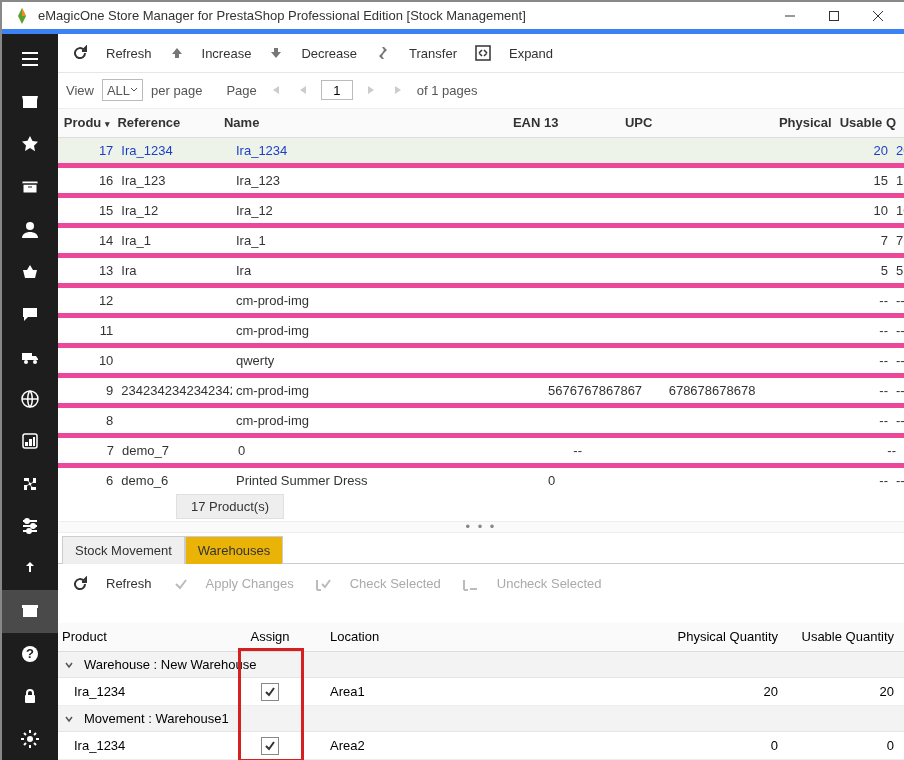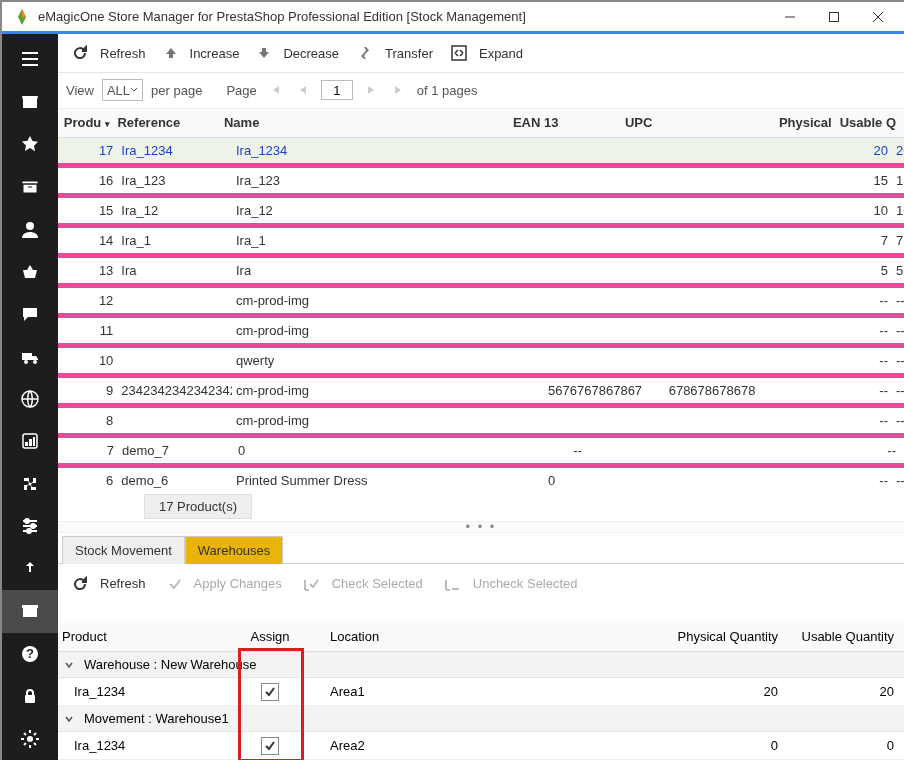--- a/index.html
+++ b/index.html
@@ -1,49 +1,49 @@
 <!DOCTYPE html>
 <html><head>
 <meta charset="utf-8">
 <style>
 * { box-sizing: border-box; margin: 0; padding: 0; font-family: "Segoe UI", Arial, sans-serif; font-size: 13px; }
 html, body { width: 904px; height: 760px; overflow: hidden; background: #fff; border:1px solid #888;}
-.titlebar { height: 32px; display: flex; align-items: center; padding: 8px 4px; background: #fff; border-bottom: 3px solid #3b82f6; }
+.titlebar { height: 32px; display: flex; align-items: center; padding: 8px 4px; background: #fff; border-bottom: 5px solid #3b82f6; }
 .titlebar .logo { width: 20px; height: 20px; margin: 0 6px; }
 .titlebar .ttl { flex: 1; color: #333; white-space: nowrap; overflow: hidden;}
 .win-btns { display: flex; }
 .win-btn { width: 44px; height: 30px; display: flex; align-items: center; justify-content: center; color: #333; }
 .body-row { display: flex; height: calc(100% - 32px); }
 .sidebar { width: 56px; background: #1d1d1d; display: flex; flex-direction: column; padding-top: 4px; }
 .side-item { height: 46px; display: flex; align-items: center; justify-content: center; color: #fff; }
 .side-item.selected { background: #4a4a4a; }
 .main { flex: 1; display: flex; flex-direction: column; background: #fff; min-width:0;}
 .toolbar1 { height: 40px; display: flex; align-items: center; gap: 6px; padding: 0 8px; border-bottom: 1px solid #e6e6e6; color: #333; }
-.tbtn { display: flex; align-items: center; gap: 12px; padding: 4px 6px; border-radius: 3px; }
+.tbtn { display: flex; align-items: center; gap: 18px; padding: 4px 6px; border-radius: 3px; }
 .tbtn .ic { color: #555; display:inline-flex;}
 .pager-row { height: 36px; display: flex; align-items: center; gap: 8px; padding: 0 8px; color: #555; border-bottom:1px solid #eee;}
 .view-sel { border: 1px solid #bbb; height: 22px; display:flex; align-items:center; padding:0 4px; background:#fff;}
 .page-input { width: 32px; height: 20px; border:1px solid #bbb; text-align:center;}
 .nav-btn { width:20px; height:20px; display:flex; align-items:center; justify-content:center; color:#888;}
 .nav-btn.disabled{color:#ccc;}
 .grid-header { display:flex; height:30px; align-items:center; border-bottom:1px solid #ddd; background:#fafafa; color:#333;}
 .grid-header .h { padding:0 4px; font-weight:700; white-space:nowrap;}
 .c-prod{width:60px; text-align:right;}
 .c-ref{width:116px;}
 .c-name{width:316px;}
 .c-ean{width:122px;}
 .c-upc{width:168px;}
 .c-phys{width:62px; text-align:right;}
 .c-use{flex:1; text-align:right; padding-right:8px !important;}
 .grid-body{overflow:hidden;}
 .grow{display:flex; height:30px; align-items:center; border-bottom:5px solid #ec4899; color:#333;}
 .grow .c{padding:0 4px; white-space:nowrap; overflow:hidden;}
 .grow.sel{background:#eef3e9; color:#1d3ec9;}
 .grow.sel .c{color:#1d3ec9;}
-.footer-cell{height:30px; display:flex; align-items:center;}
+.footer-cell{height:30px; display:flex; align-items:center;margin-left:32px;}
 .footer-box{margin-left:86px; background:#eee; border:1px solid #e0e0e0; padding:4px 14px; color:#333;}
 .splitter{height:12px; display:flex; align-items:center; justify-content:center; color:#888; letter-spacing:2px; background:#fafafa; border-top:1px solid #eee; border-bottom:1px solid #eee;}
 .tabs{display:flex; height:32px; align-items:flex-end; gap:0; padding-left:4px; border-bottom:1px solid #ccc;}
 .tab{padding:6px 12px; border:1px solid #ccc; border-bottom:none; background:#efefef; color:#333; position:relative; top:1px;}
 .tab.active{background:#eab308;}
 .toolbar2{height:40px; display:flex; align-items:center; gap:10px; padding:0 8px; color:#333;}
 .tbtn.disabled{color:#aaa;}
 .wh-header{display:flex; height:30px; align-items:center; border-bottom:1px solid #ddd; background:#fafafa;margin-top:19px;}
 .wh-header .h{padding:0 4px;}
 .w-prod{width:156px;}

